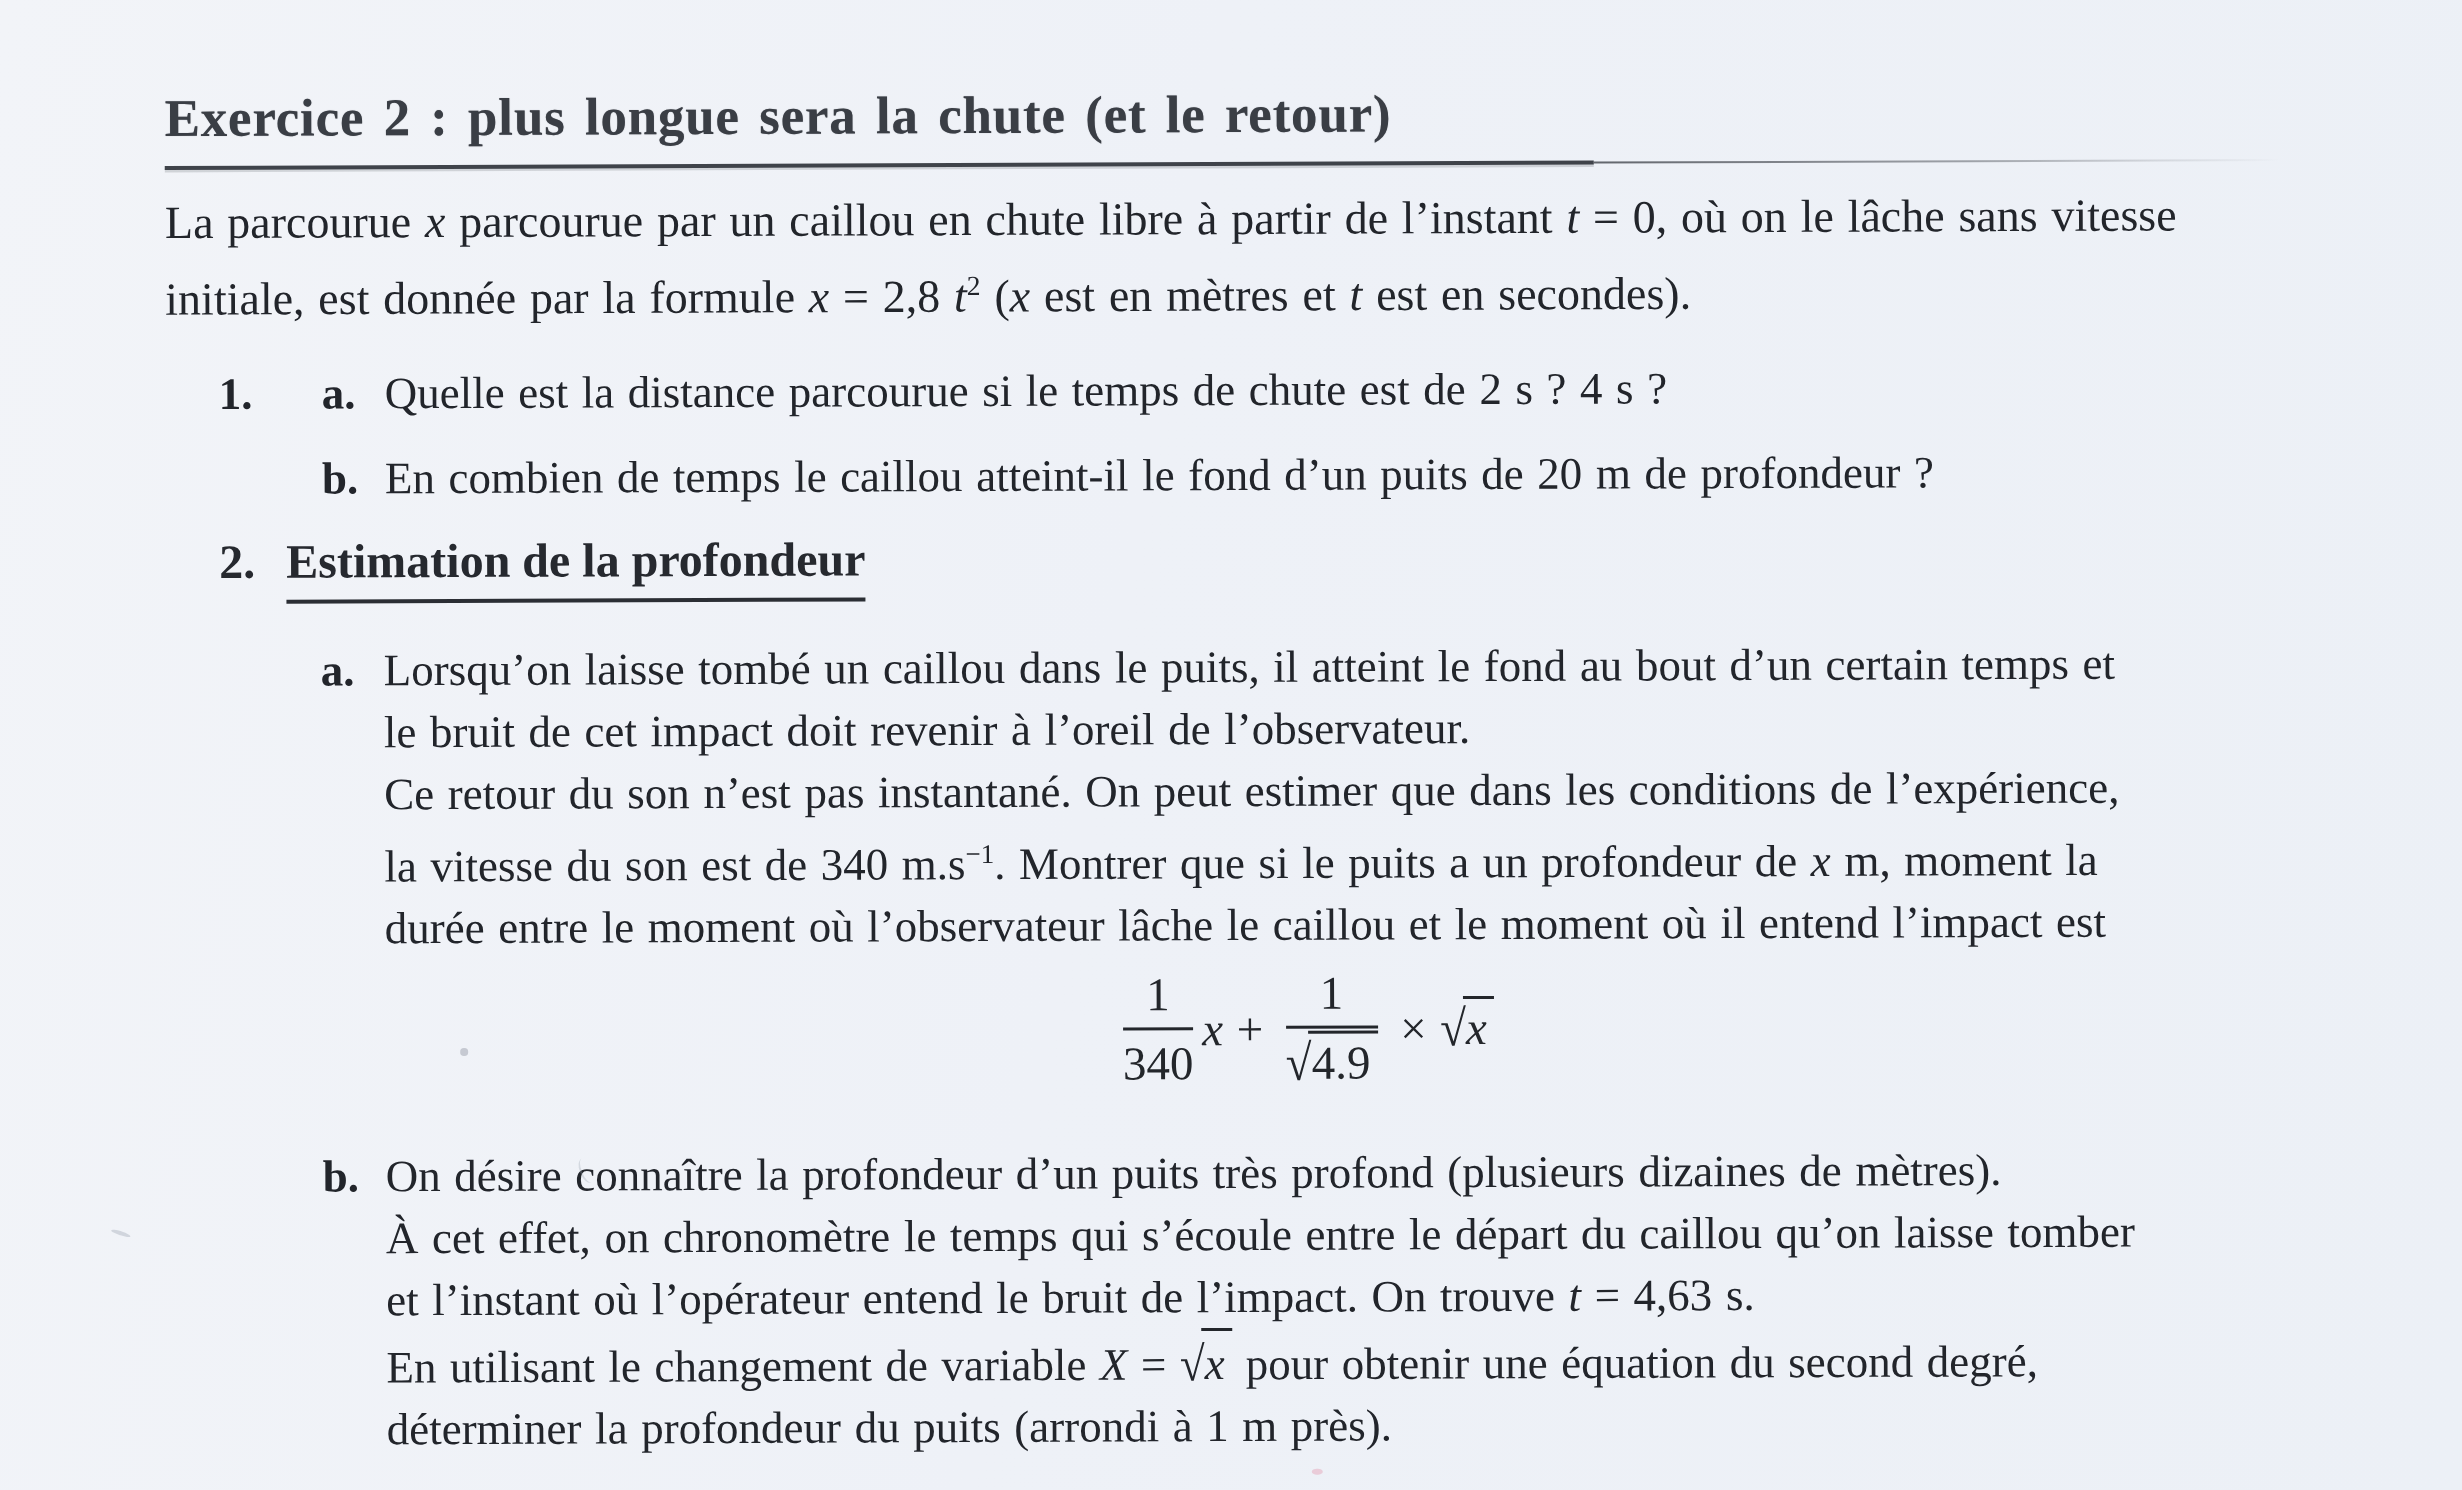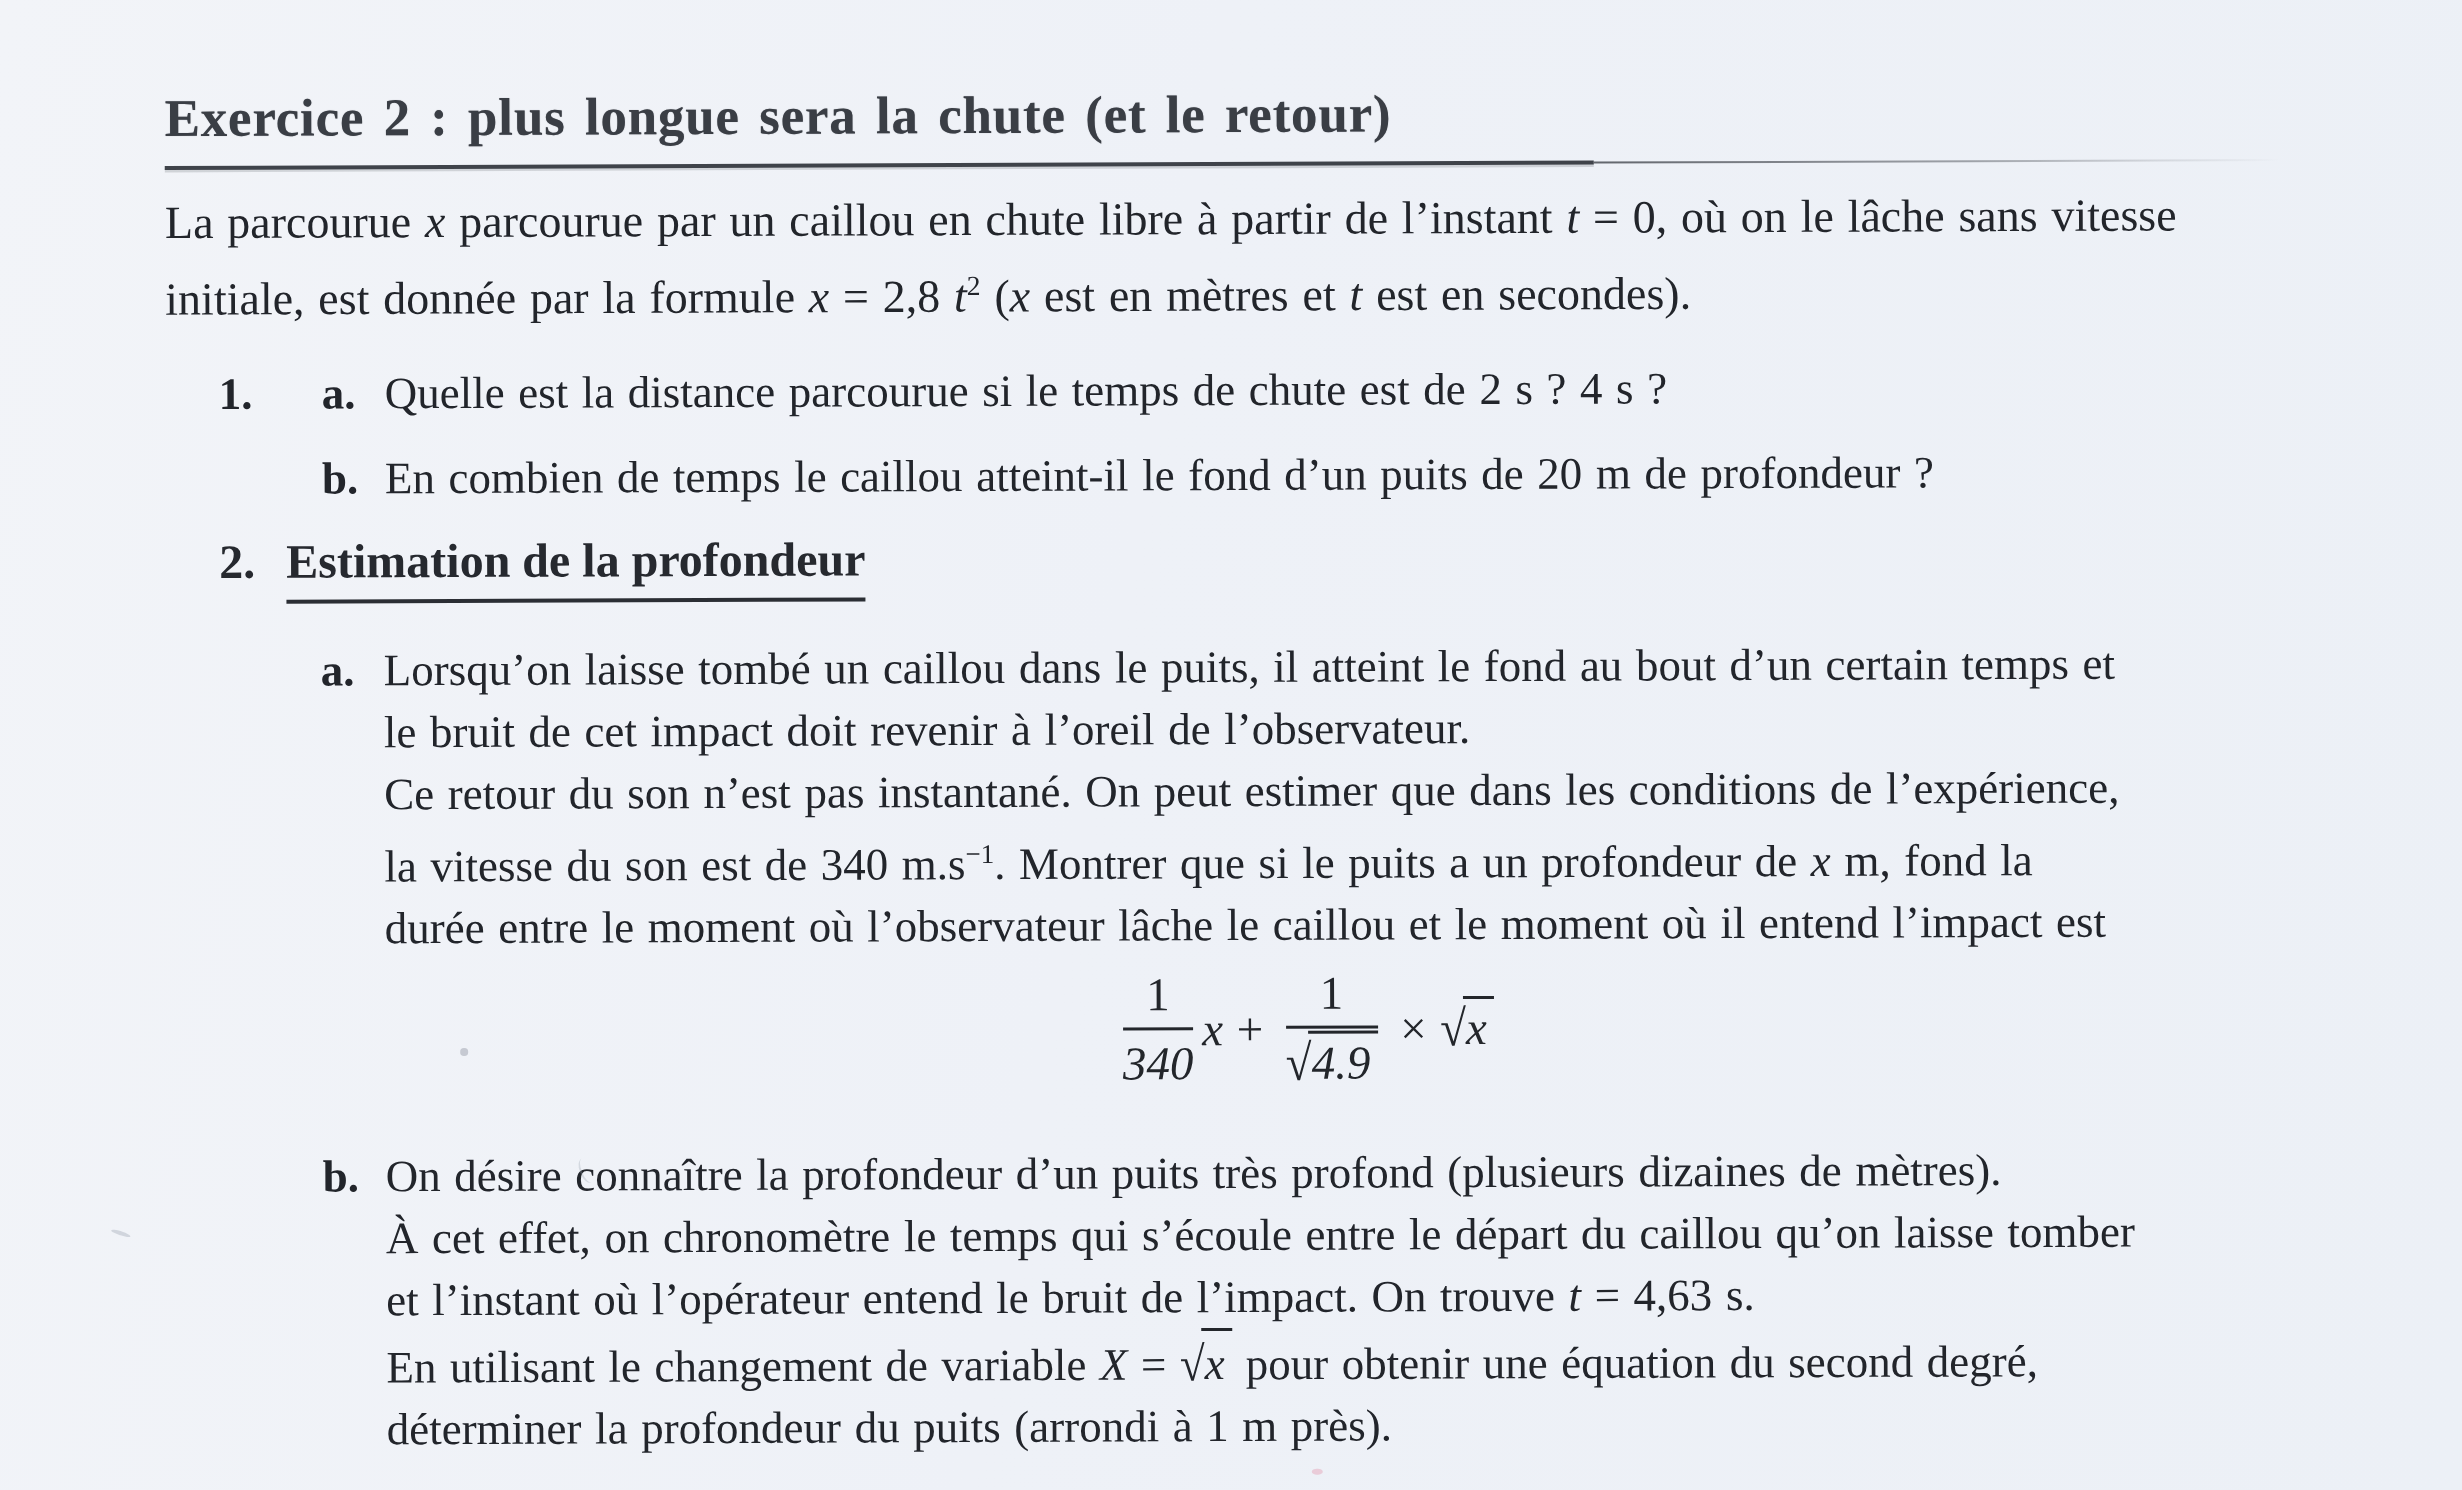--- a/index.html
+++ b/index.html
@@ -22,21 +22,21 @@
   .rule2{height:2.3px;background:linear-gradient(to right,rgba(63,67,74,.8),rgba(63,67,74,.45) 55%,rgba(63,67,74,.15) 82%,rgba(63,67,74,0) 100%);}
   .marker{font-weight:bold;}
   .h2{font-size:48px;font-weight:bold;color:#26292f;}
   .h2 .underlined{display:inline-block;border-bottom:4.5px solid #2b2e34;padding-bottom:10.5px;}
   i{font-style:italic;}
   .sup{font-size:0.6em;vertical-align:0.6em;letter-spacing:0;}
   
   .formula{font-size:47px;color:#23262b;}
   .frac{display:inline-block;text-align:center;vertical-align:-0.72em;margin:0 9px;line-height:1.15;}
   .frac .num{display:block;border-bottom:3.8px solid #23262b;padding:0 12px 6px;}
-  .frac .den{display:block;padding-top:6px;font-style:italic;}
+  .frac .den{display:block;padding-top:6px;}
   .frac .den.tight{padding-top:1.5px;text-align:right;}
   .op{margin:0 13.5px;}
   .sqrt{white-space:nowrap;display:inline-block;}
   .rsign{display:inline-block;transform:scaleY(1.08);}
   .rbar{display:inline-block;border-top:3px solid #23262b;padding:2.3px 7.5px 0 3px;margin-left:-3px;}
   .speck{position:absolute;border-radius:50%;}
 </style>
 </head>
 <body>
 
@@ -59,21 +59,21 @@
   <div class="abs body-text line" style="left:386px;top:444px;">En combien de temps le caillou atteint-il le fond d’un puits de 20 m de profondeur ?</div>
 
   <div class="abs h2" style="left:220px;top:530px;">2.</div>
   <div class="abs h2" style="left:287px;top:530px;"><span class="underlined">Estimation de la profondeur</span></div>
 
   <div class="abs body-text marker" style="left:321px;top:636px;">a.</div>
   <div class="abs body-text" style="left:384px;top:636px;width:2011px;">
     <div class="line">Lorsqu’on laisse tombé un caillou dans le puits, il atteint le fond au bout d’un certain temps et</div>
     <div class="line">le bruit de cet impact doit revenir à l’oreil de l’observateur.</div>
     <div class="line">Ce retour du son n’est pas instantané. On peut estimer que dans les conditions de l’expérience,</div>
-    <div class="line"><span>la vitesse du son est de 340 m.s</span><span class="sup">−1</span><span>. Montrer que si le puits a un profondeur de </span><i>x</i><span> m, fond la</span></div>
+    <div class="line"><span>la vitesse du son est de 340 m.s</span><span class="sup">−1</span><span>. Montrer que si le puits a un profondeur de </span><i>x</i><span> m, moment la</span></div>
     <div class="line">durée entre le moment où l’observateur lâche le caillou et le moment où il entend l’impact est</div>
   </div>
 
   <div class="abs formula" style="left:384px;top:966px;width:1838px;text-align:center;">
     <span class="frac"><span class="num">1</span><span class="den">340</span></span><i>x</i><span class="op">+</span><span class="frac"><span class="num">1</span><span class="den tight"><span class="sqrt"><span class="rsign">√</span><span class="rbar">4.9</span></span></span></span><span class="op">×</span><span class="sqrt"><span class="rsign">√</span><span class="rbar"><i>x</i></span></span>
   </div>
 
   <div class="abs body-text marker" style="left:321px;top:1142px;">b.</div>
   <div class="abs body-text" style="left:384px;top:1142px;width:2026px;">
     <div class="line">On désire connaître la profondeur d’un puits très profond (plusieurs dizaines de mètres).</div>

